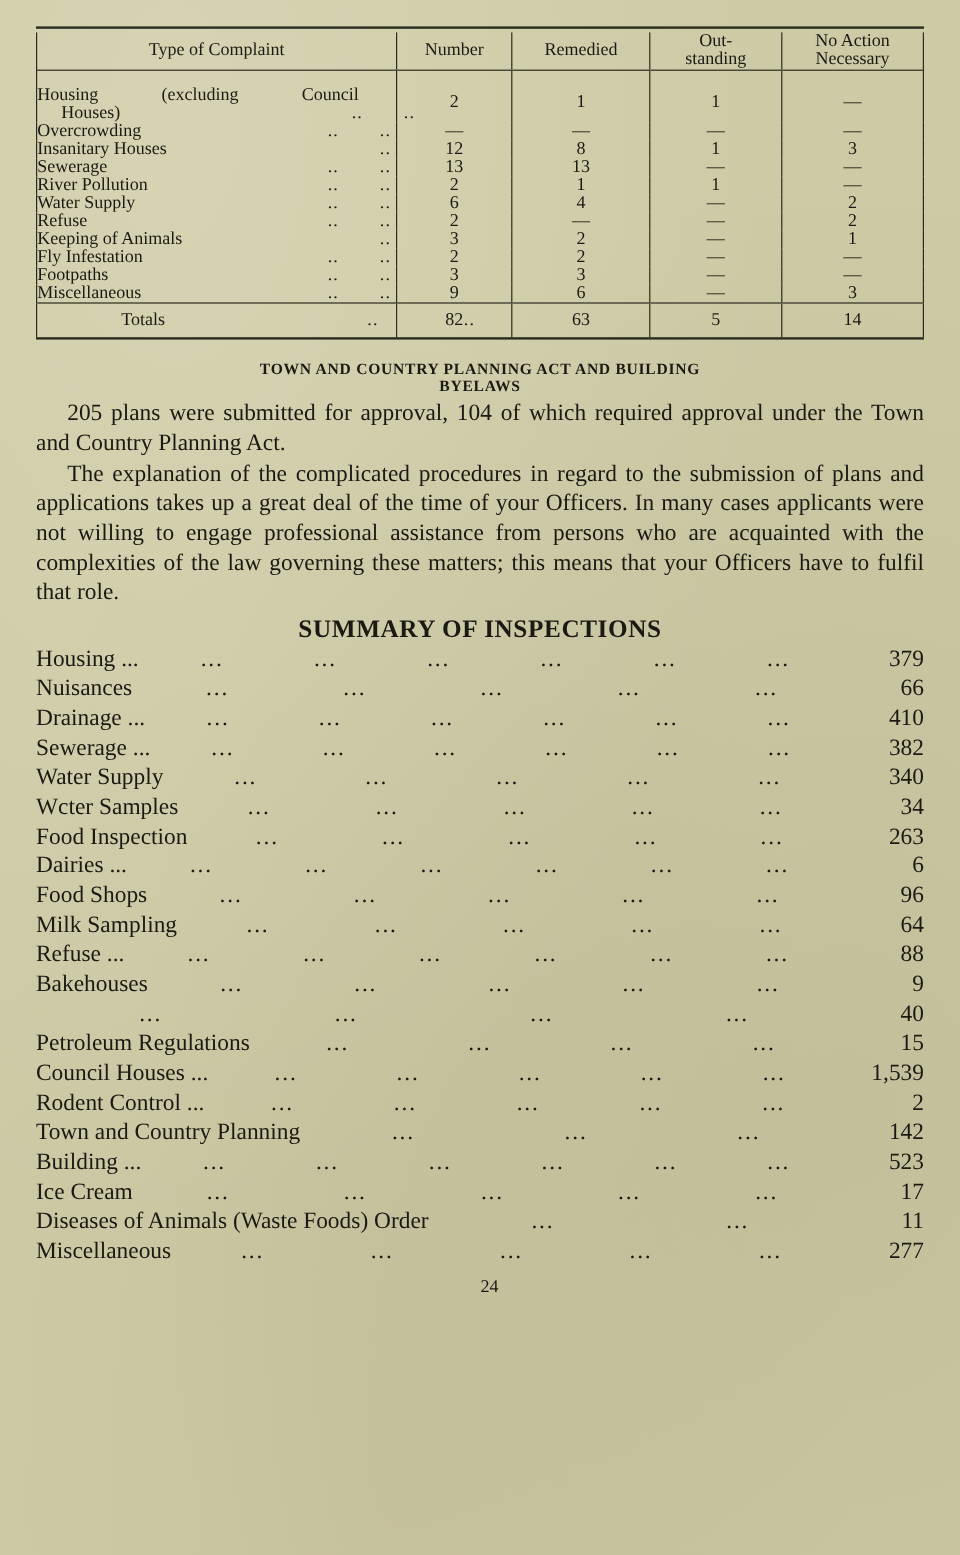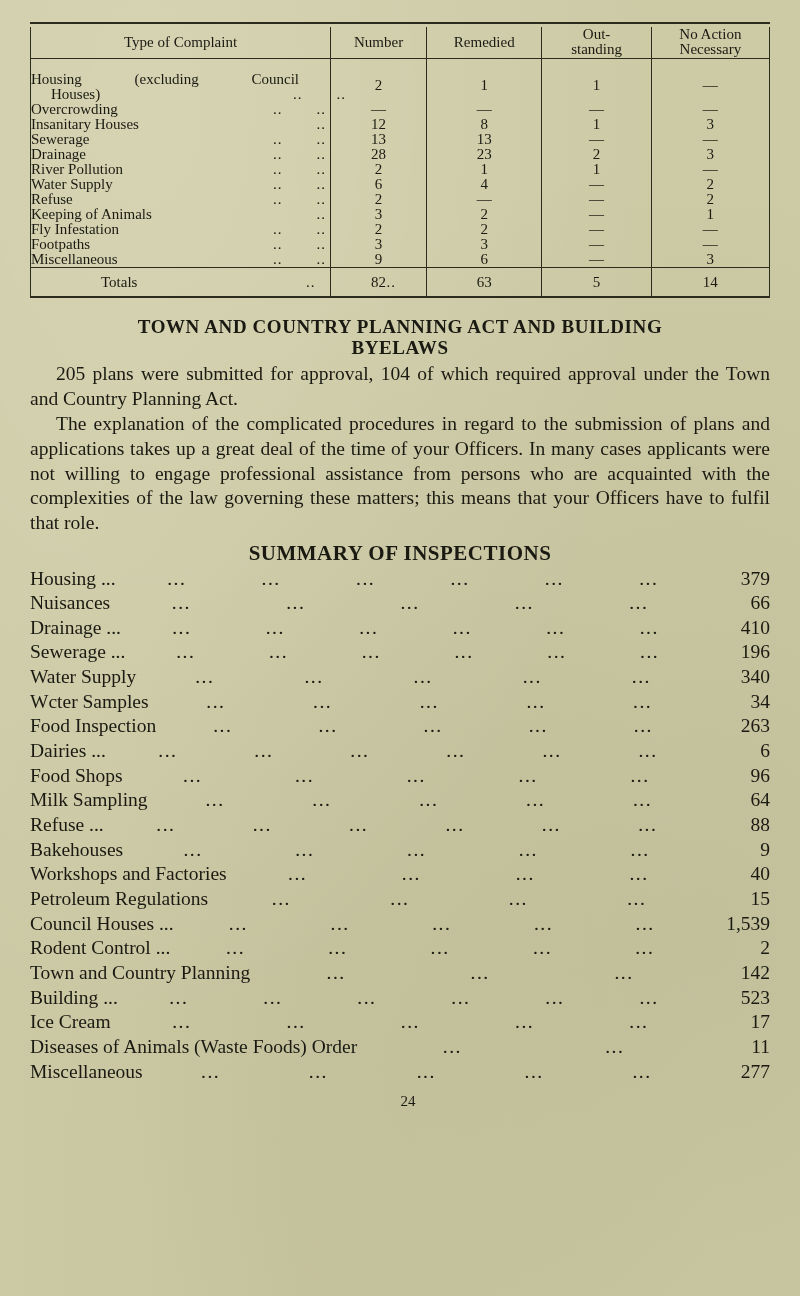--- a/index.html
+++ b/index.html
@@ -151,21 +151,21 @@
   .rule-bottom {
     border-top: 2px solid #2b2b1e;
     width: 100%;
     margin-top: 0;
   }
 
   
   .section-head {
     text-align: center;
     font-weight: bold;
-    font-size: 19px;
+    font-size: 13px;
     letter-spacing: 0.6px;
     line-height: 1.14;
     margin: 18px 30px 0 30px;
   }
   .section-head .l2 { display: block; }
 
   p.body {
     margin: 3px 30px 0 30px;
     font-size: 19.5px;
     line-height: 1.265;
@@ -304,33 +304,20 @@
               </span>
             </td>
             <td class="num">13</td>
             <td class="num">13</td>
             <td class="num">—</td>
             <td class="num">—</td>
           </tr>
           <tr>
             <td class="type">
               <span class="type-inner">
-                <span class="type-label">Drainage</span>
-                <span class="lead dot-a">..</span>
-                <span class="lead dot-b">..</span>
-              </span>
-            </td>
-            <td class="num">28</td>
-            <td class="num">23</td>
-            <td class="num">2</td>
-            <td class="num">3</td>
-          </tr>
-          <tr>
-            <td class="type">
-              <span class="type-inner">
                 <span class="type-label">River Pollution</span>
                 <span class="lead dot-a">..</span>
                 <span class="lead dot-b">..</span>
               </span>
             </td>
             <td class="num">2</td>
             <td class="num">1</td>
             <td class="num">1</td>
             <td class="num">—</td>
           </tr>
@@ -477,21 +464,21 @@
       <div class="sum-row">
         <span class="sum-label">Sewerage  ...</span>
         <span class="sum-dots">
           <span>...</span>
           <span>...</span>
           <span>...</span>
           <span>...</span>
           <span>...</span>
           <span>...</span>
         </span>
-        <span class="sum-val">196</span>
+        <span class="sum-val">382</span>
       </div>
       <div class="sum-row">
         <span class="sum-label">Water Supply</span>
         <span class="sum-dots">
           <span>...</span>
           <span>...</span>
           <span>...</span>
           <span>...</span>
           <span>...</span>
         </span>
@@ -570,21 +557,20 @@
         <span class="sum-dots">
           <span>...</span>
           <span>...</span>
           <span>...</span>
           <span>...</span>
           <span>...</span>
         </span>
         <span class="sum-val">9</span>
       </div>
       <div class="sum-row">
-        <span class="sum-label">Workshops and Factories</span>
         <span class="sum-dots">
           <span>...</span>
           <span>...</span>
           <span>...</span>
           <span>...</span>
         </span>
         <span class="sum-val">40</span>
       </div>
       <div class="sum-row">
         <span class="sum-label">Petroleum Regulations</span>

